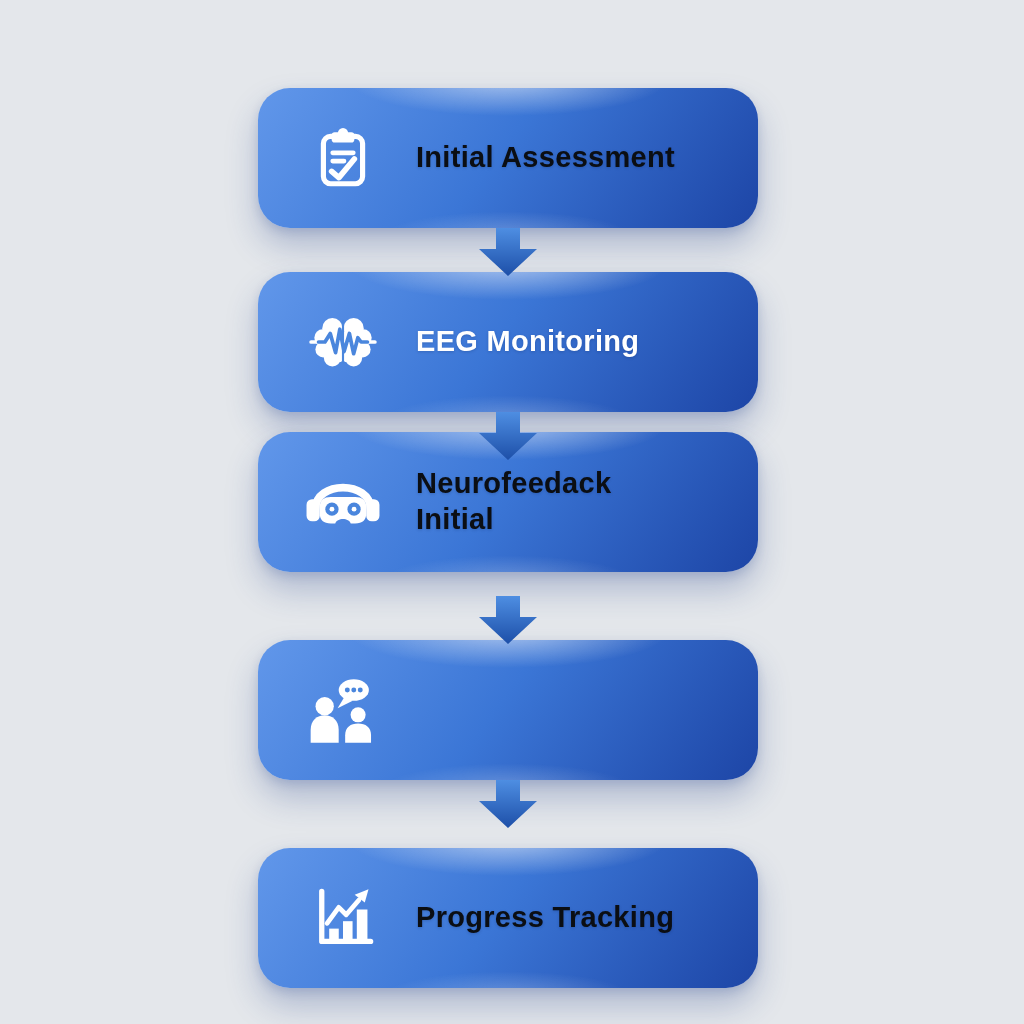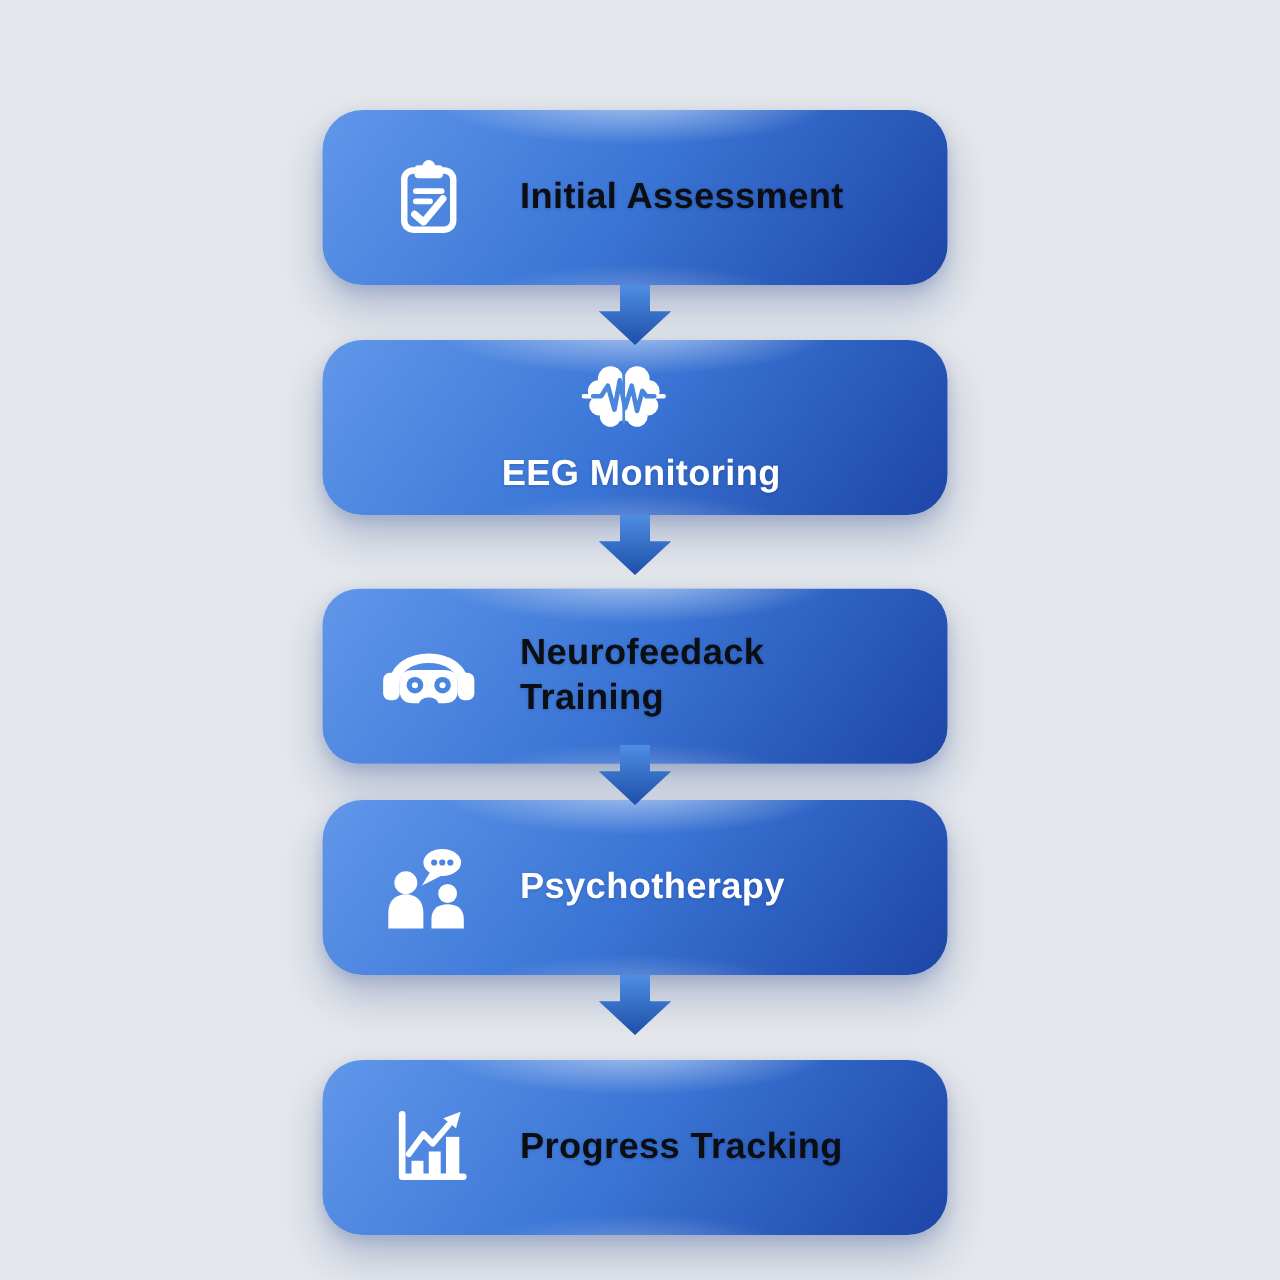--- a/index.html
+++ b/index.html
@@ -27,22 +27,22 @@
   }
   .step::before{
     content:"";
     position:absolute;inset:0;border-radius:inherit;
     background:
       radial-gradient(52% 42% at 50% -6%, rgba(255,255,255,.55), rgba(255,255,255,0) 62%),
       radial-gradient(42% 30% at 50% 106%, rgba(255,255,255,.26), rgba(255,255,255,0) 60%);
     pointer-events:none;
   }
   .step-1{top:0;}
-  .step-2{top:184px;flex-direction:column;}
-  .step-3{top:383px;border-radius:29px;}
+  .step-2{top:184px;}
+  .step-3{top:344px;}
   .step-4{top:552px;}
   .step-5{top:736px;margin-top:24px;}
   .icon-wrap{
     position:relative;
     width:90px;flex:0 0 90px;
     display:flex;align-items:center;justify-content:center;
     margin-right:28px;
   }
   .label{
     position:relative;
@@ -139,21 +139,21 @@
           <rect x="59" y="29" width="12" height="20" rx="5" fill="#ffffff"></rect>
           <path d="M27,27 H49 Q59,27 59,36 V42 Q59,51 49,51 H45 C43.5,45.5 32.5,45.5 31,51 H27 Q17,51 17,42 V36 Q17,27 27,27 Z" fill="#ffffff"></path>
           <circle cx="28" cy="38" r="6" fill="#4a86dd"></circle>
             <circle cx="28" cy="38" r="2.2" fill="#ffffff"></circle>
           <circle cx="48" cy="38" r="6" fill="#4a86dd"></circle>
             <circle cx="48" cy="38" r="2.2" fill="#ffffff"></circle>
         </svg>
       </div>
       <h2 class="label" style="color: rgb(11, 14, 19);">
         <span>Neurofeedack</span>
-        <span>Training</span>
+        <span>Initial</span>
       </h2>
     </section>
 
     <svg class="arrow arrow-3" viewBox="0 0 64 48">
       <defs>
           <linearGradient id="ag3" x1="0" y1="0" x2="0" y2="1">
         <stop offset="0" stop-color="#4e8ee2"></stop>
             <stop offset="1" stop-color="#1d4fa8"></stop>
       </linearGradient>
         </defs>
@@ -168,21 +168,20 @@
           <circle cx="50" cy="36" r="7" fill="#ffffff"></circle>
           <path d="M38,62 V55 C38,47.5 43,44 50,44 C57,44 62,47.5 62,55 V62 Z" fill="#ffffff"></path>
           <ellipse cx="46" cy="13" rx="14" ry="10" fill="#ffffff"></ellipse>
           <path d="M37,20 L31,30 L45,23 Z" fill="#ffffff"></path>
           <circle cx="40" cy="13" r="2.3" fill="#4a86dd"></circle>
           <circle cx="46" cy="13" r="2.3" fill="#4a86dd"></circle>
           <circle cx="52" cy="13" r="2.3" fill="#4a86dd"></circle>
         </svg>
       </div>
       <h2 class="label" style="color: rgb(255, 255, 255);">
-        <span>Psychotherapy</span>
       </h2>
     </section>
 
     <svg class="arrow arrow-4" viewBox="0 0 64 48">
       <defs>
           <linearGradient id="ag4" x1="0" y1="0" x2="0" y2="1">
         <stop offset="0" stop-color="#4e8ee2"></stop>
             <stop offset="1" stop-color="#1d4fa8"></stop>
       </linearGradient>
         </defs>

